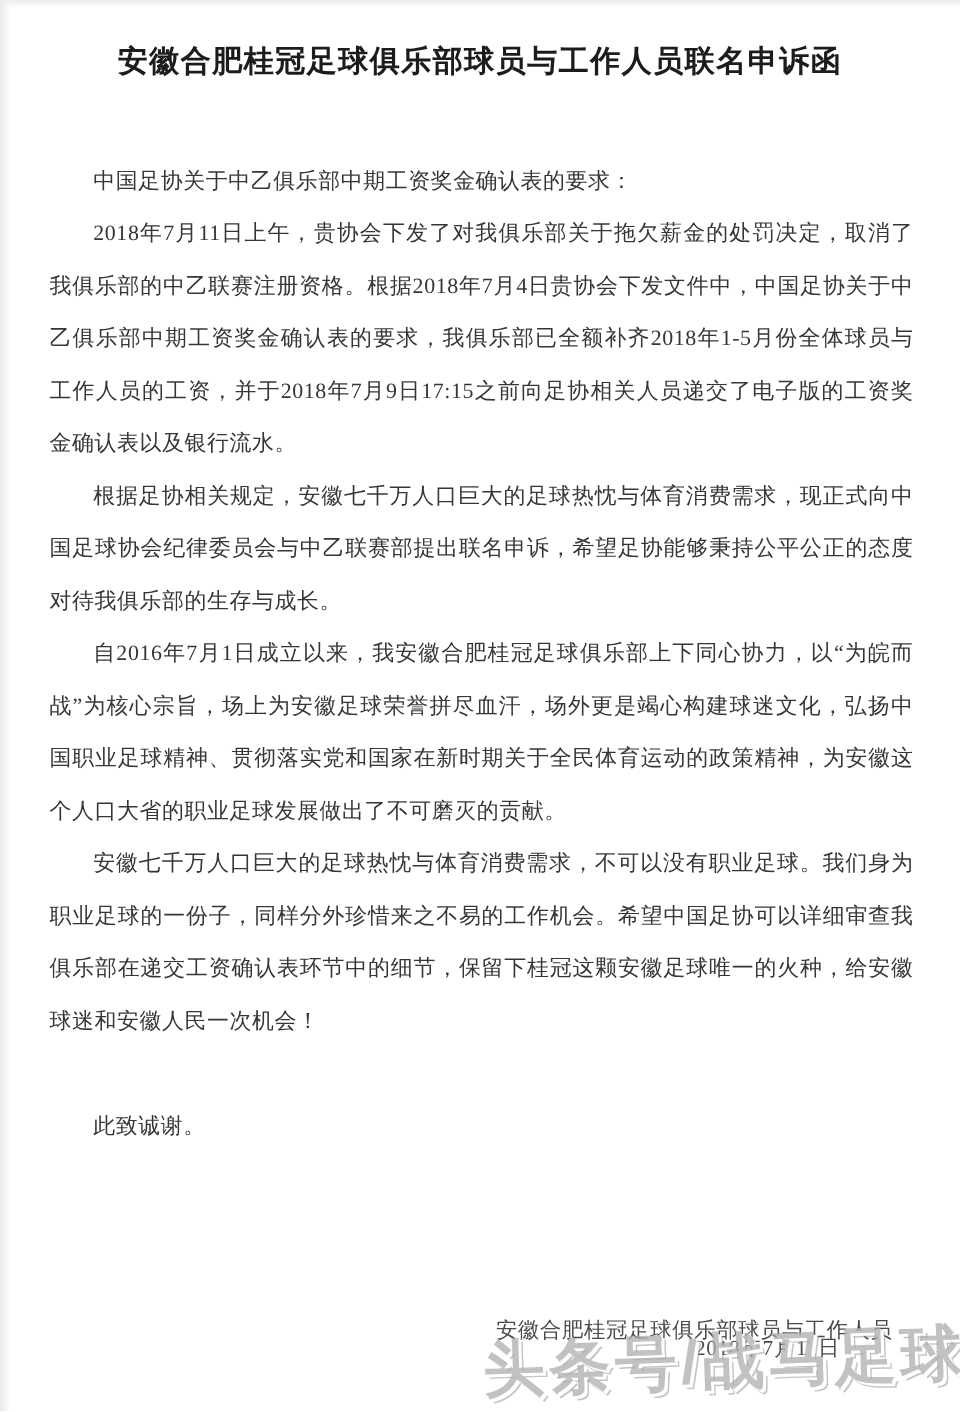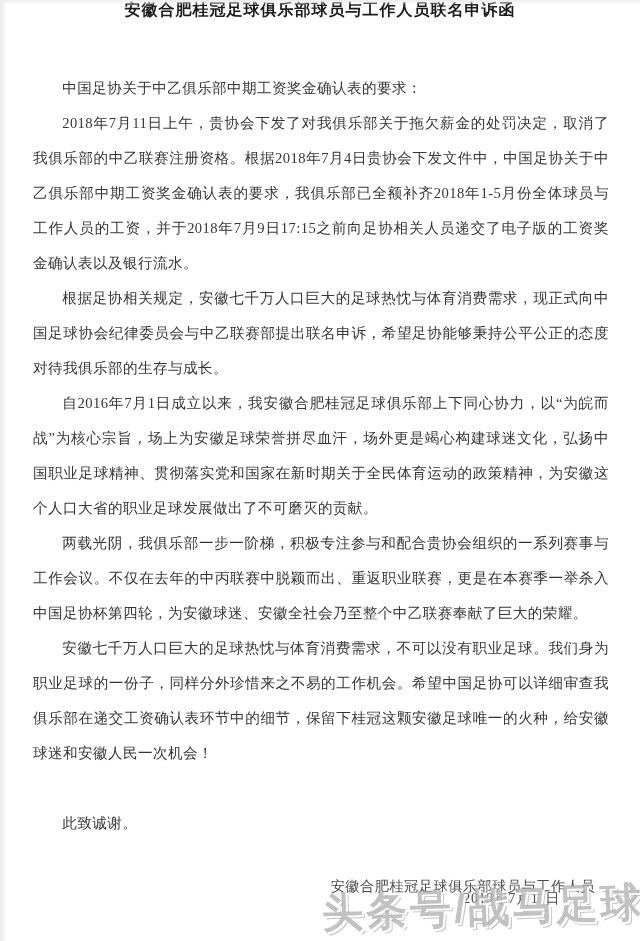--- a/index.html
+++ b/index.html
@@ -29,22 +29,23 @@
   .page::after {
     content: "";
     position: absolute;
     left: 0; top: 0; right: 0;
     height: 5px;
     background: linear-gradient(to bottom, #ededed, rgba(255,255,255,0));
     pointer-events: none;
   }
   .letter-title {
     margin: 0;
+    padding-top: 27px;
     text-align: center;
-    font-size: 16px;
+    font-size: 20px;
     font-weight: bold;
     color: #1c1c1c;
     letter-spacing: 1px;
     font-family: "Liberation Sans", "DejaVu Sans", sans-serif;
   }
   .letter-body {
     margin: 50px 31px 0 33px;
     font-size: 14.6px;
     line-height: 35px;
     text-align: justify;
@@ -102,21 +103,20 @@
 
   <div class="letter-body">
     <p class="salutation">中国足协关于中乙俱乐部中期工资奖金确认表的要求：</p>
 
     <p>2018年7月11日上午，贵协会下发了对我俱乐部关于拖欠薪金的处罚决定，取消了我俱乐部的中乙联赛注册资格。根据2018年7月4日贵协会下发文件中，中国足协关于中乙俱乐部中期工资奖金确认表的要求，我俱乐部已全额补齐2018年1-5月份全体球员与工作人员的工资，并于2018年7月9日17:15之前向足协相关人员递交了电子版的工资奖金确认表以及银行流水。</p>
 
     <p>根据足协相关规定，安徽七千万人口巨大的足球热忱与体育消费需求，现正式向中国足球协会纪律委员会与中乙联赛部提出联名申诉，希望足协能够秉持公平公正的态度对待我俱乐部的生存与成长。</p>
 
     <p>自2016年7月1日成立以来，我安徽合肥桂冠足球俱乐部上下同心协力，以“为皖而战”为核心宗旨，场上为安徽足球荣誉拼尽血汗，场外更是竭心构建球迷文化，弘扬中国职业足球精神、贯彻落实党和国家在新时期关于全民体育运动的政策精神，为安徽这个人口大省的职业足球发展做出了不可磨灭的贡献。</p>
 
-    <p>两载光阴，我俱乐部一步一阶梯，积极专注参与和配合贵协会组织的一系列赛事与工作会议。不仅在去年的中丙联赛中脱颖而出、重返职业联赛，更是在本赛季一举杀入中国足协杯第四轮，为安徽球迷、安徽全社会乃至整个中乙联赛奉献了巨大的荣耀。</p>
 
     <p>安徽七千万人口巨大的足球热忱与体育消费需求，不可以没有职业足球。我们身为职业足球的一份子，同样分外珍惜来之不易的工作机会。希望中国足协可以详细审查我俱乐部在递交工资确认表环节中的细节，保留下桂冠这颗安徽足球唯一的火种，给安徽球迷和安徽人民一次机会！</p>
 
     <p class="closing">此致诚谢。</p>
   </div>
 
   <div class="signature-line">安徽合肥桂冠足球俱乐部球员与工作人员</div>
 
   <div class="date-line">2018年7月11日</div>
 

